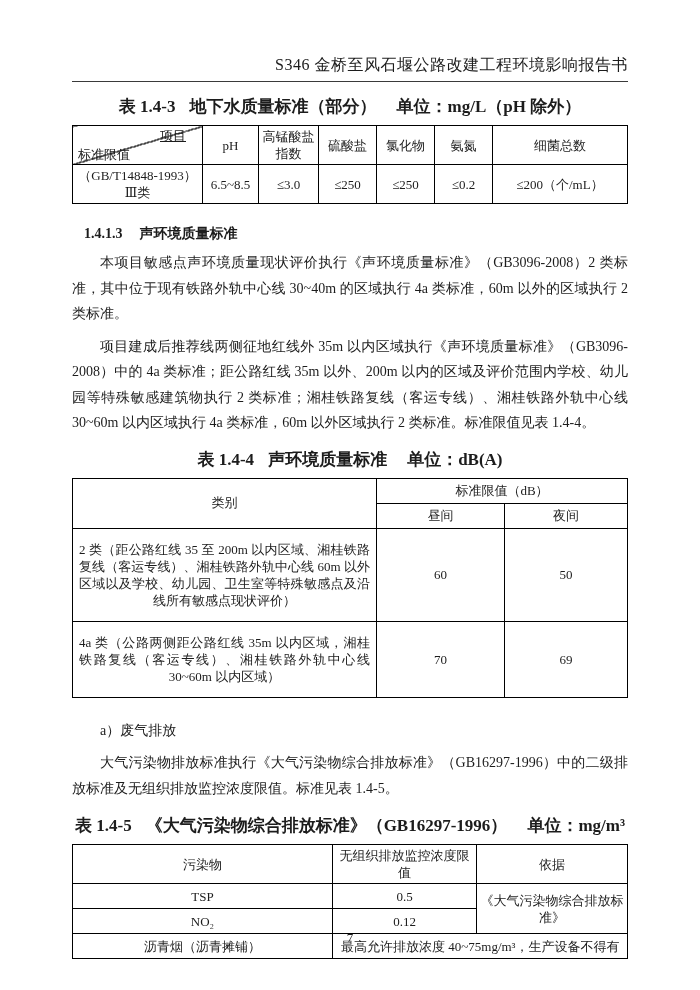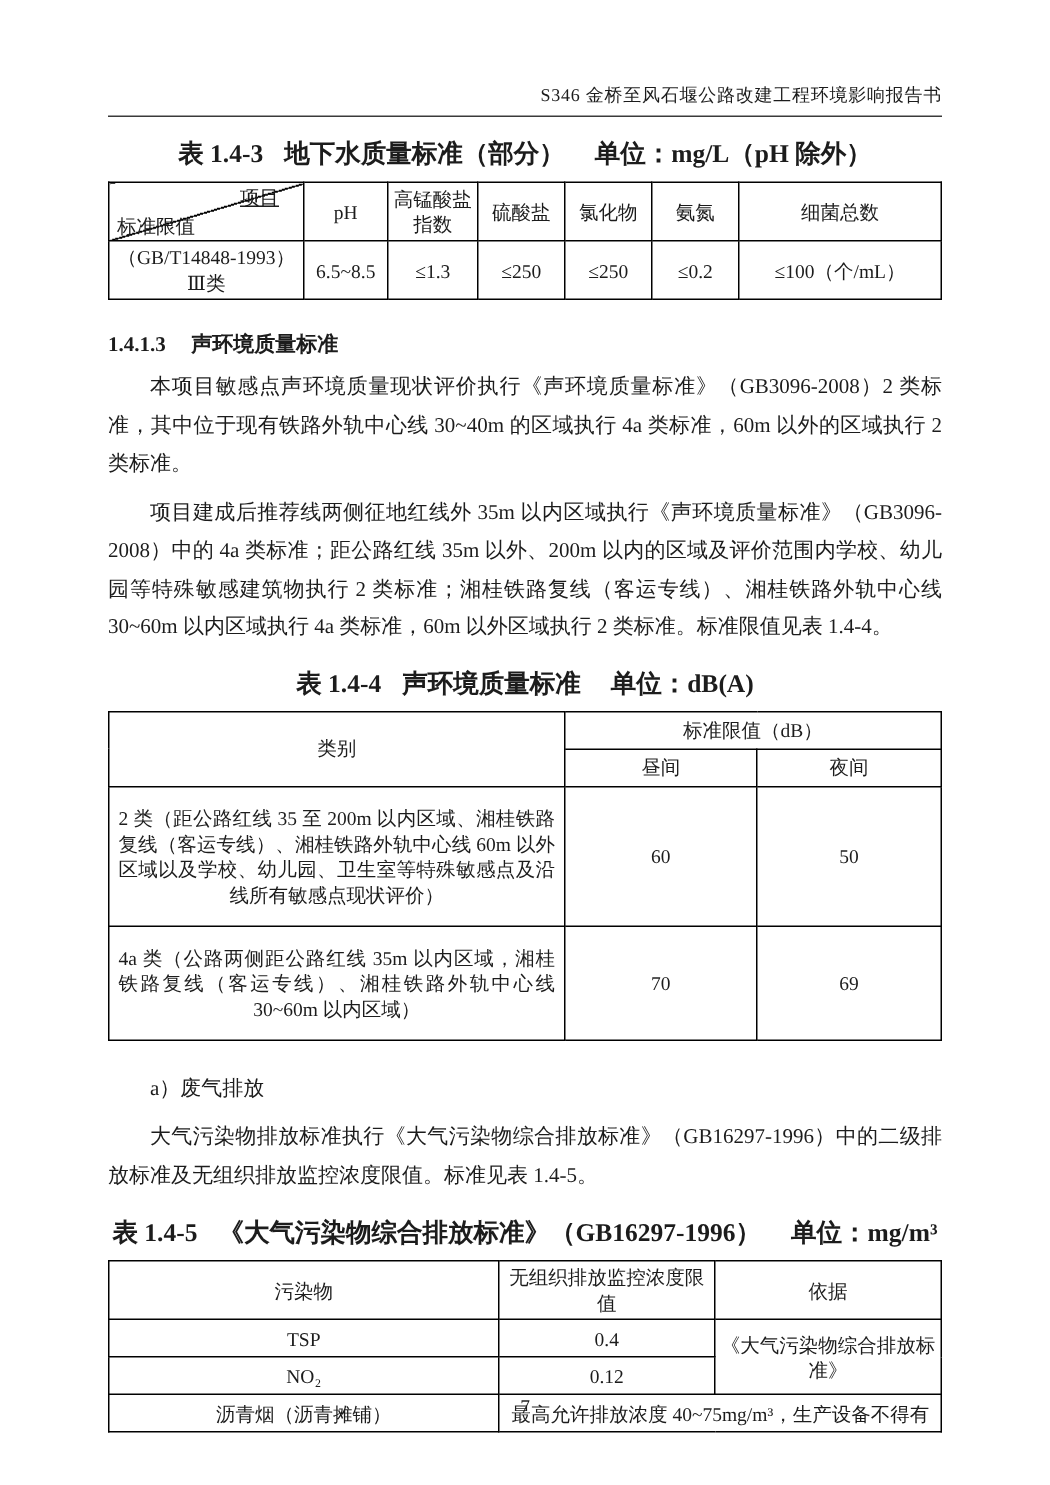--- a/index.html
+++ b/index.html
@@ -12,21 +12,21 @@
     background: #ffffff;
     font-family: "Liberation Serif", "DejaVu Serif", serif;
     color: #1c1c1c;
     overflow: hidden;
   }
   .content { padding: 55px 72px 0 72px; }
 
   
   .doc-header {
     text-align: right;
-    font-size: 12px;
+    font-size: 16px;
     letter-spacing: 0.5px;
     padding-bottom: 5px;
     border-bottom: 1px solid #3a3a3a;
   }
 
   
   .tbl-caption {
     text-align: center;
     font-weight: bold;
     font-size: 17px;
@@ -61,21 +61,21 @@
       transparent calc(50% - 0.6px),
       #000 calc(50% - 0.6px),
       #000 calc(50% + 0.6px),
       transparent calc(50% + 0.6px));
   }
   .diag-top    { position: absolute; top: 1px; right: 16px; text-decoration: underline; }
   .diag-bottom { position: absolute; bottom: 1px; left: 5px; }
   .t1 td { height: 36px; }
 
   
-  .sec-heading { font-size: 14px; font-weight: bold; margin: 21px 0 0 0; }
+  .sec-heading { font-size: 14px; font-weight: bold; margin: 21px 0 0 12px; }
   .sec-num { margin-right: 17px; }
   .para {
     font-size: 14px;
     line-height: 25.5px;
     text-align: justify;
     text-indent: 2em;
     margin-top: 7px;
   }
   .sub-item { font-size: 14px; line-height: 25.5px; text-indent: 2em; margin-top: 20px; }
 
@@ -133,25 +133,25 @@
         <th>pH</th>
         <th>高锰酸盐指数</th>
         <th>硫酸盐</th>
         <th>氯化物</th>
         <th>氨氮</th>
         <th>细菌总数</th>
       </tr>
       <tr>
         <td>（GB/T14848-1993）Ⅲ类</td>
         <td>6.5~8.5</td>
-        <td>≤1.3</td>
+        <td>≤3.0</td>
         <td>≤250</td>
         <td>≤250</td>
         <td>≤0.2</td>
-        <td>≤100（个/mL）</td>
+        <td>≤200（个/mL）</td>
       </tr>
     </tbody>
       </table>
 
     <div class="sec-heading">
       <span class="sec-num">1.4.1.3</span><span>声环境质量标准</span>
     </div>
     <p class="para">本项目敏感点声环境质量现状评价执行《声环境质量标准》（GB3096-2008）2 类标准，其中位于现有铁路外轨中心线 30~40m 的区域执行 4a 类标准，60m 以外的区域执行 2 类标准。</p>
     <p class="para">项目建成后推荐线两侧征地红线外 35m 以内区域执行《声环境质量标准》（GB3096-2008）中的 4a 类标准；距公路红线 35m 以外、200m 以内的区域及评价范围内学校、幼儿园等特殊敏感建筑物执行 2 类标准；湘桂铁路复线（客运专线）、湘桂铁路外轨中心线 30~60m 以内区域执行 4a 类标准，60m 以外区域执行 2 类标准。标准限值见表 1.4-4。</p>
 
@@ -201,21 +201,21 @@
           <col>
       </colgroup>
       <tbody>
           <tr>
         <th>污染物</th>
         <th>无组织排放监控浓度限值</th>
         <th>依据</th>
       </tr>
       <tr>
         <td>TSP</td>
-        <td>0.4</td>
+        <td>0.5</td>
         <td rowspan="2">《大气污染物综合排放标准》</td>
       </tr>
       <tr>
         <td>NO₂</td>
         <td>0.12</td>
       </tr>
       <tr>
         <td>沥青烟（沥青摊铺）</td>
         <td colspan="2" class="limit-span">最高允许排放浓度 40~75mg/m³，生产设备不得有</td>
       </tr>

